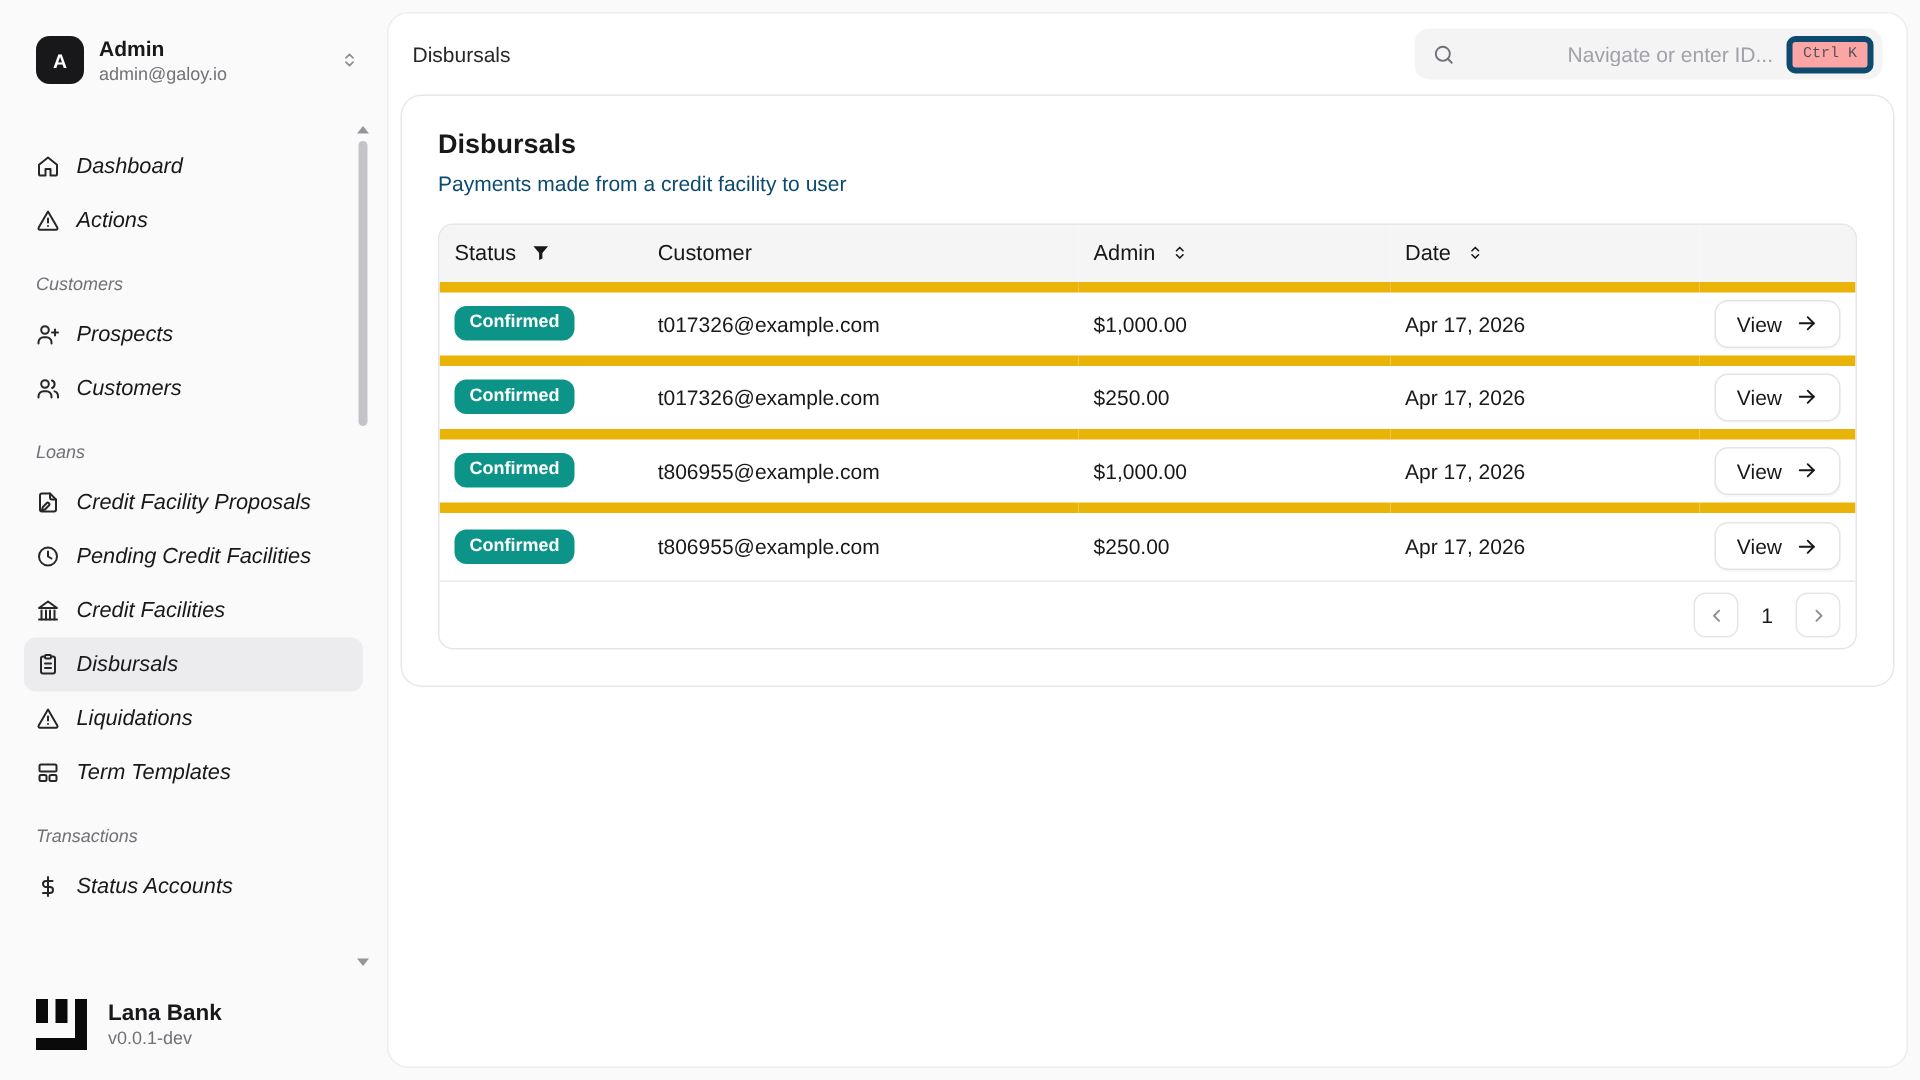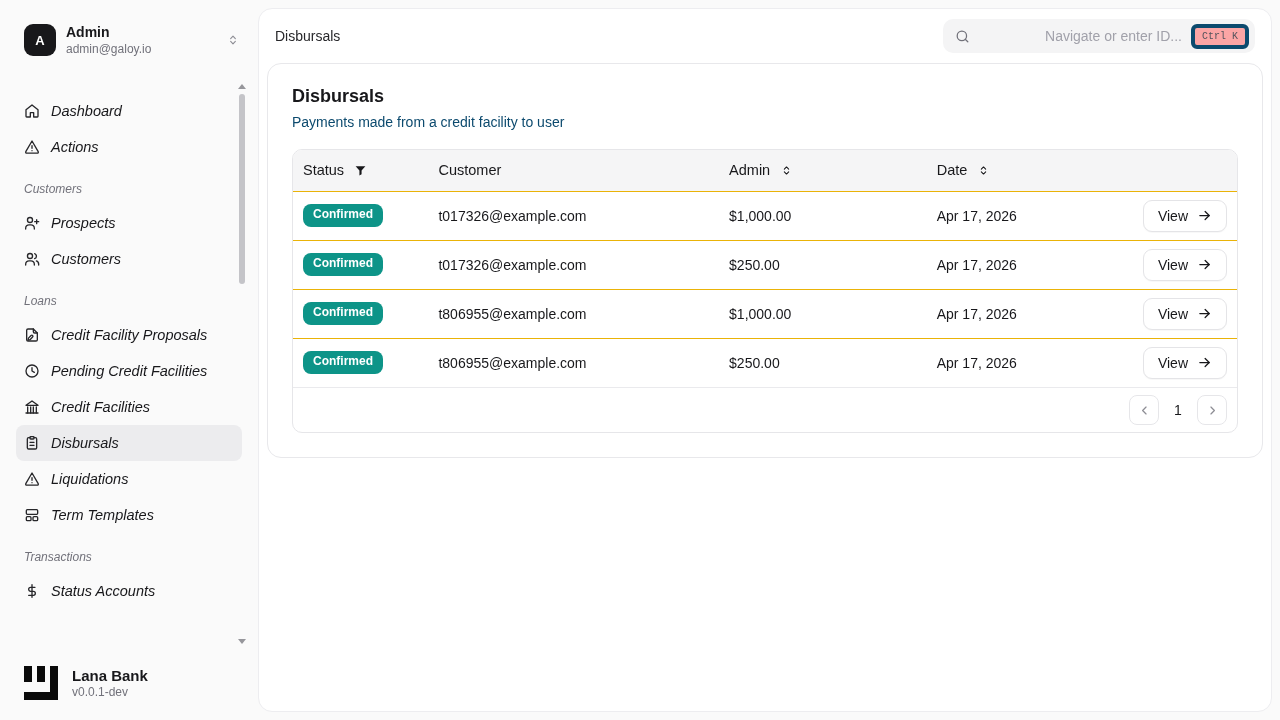--- a/index.html
+++ b/index.html
@@ -47,21 +47,21 @@
   .card-title { font-size:18px; font-weight:bold; color:#18181b; }
   .card-subtitle { font-size:14px; color:#0c4a6e; margin-top:7px; }
 
   .table-wrap { margin-top:19px; border:1px solid #e6e6e9; border-radius:10px; overflow:hidden; }
   table { width:100%; border-collapse:collapse; font-size:14px; }
   col.c-status{width:137px;} col.c-customer{width:296px;} col.c-amount{width:213px;} col.c-date{width:212px;}
   thead tr { background:#f5f5f6; }
   th { height:41px; padding:0 10px; text-align:left; font-weight:normal; color:#18181b; font-size:14.5px; }
   .th-inner { display:flex; align-items:center; gap:10px; }
   .th-icon { color:#18181b; }
-  td { height:49px; padding:0 10px; border-top:1px solid #eab308; color:#18181b; vertical-align:middle; }
+  td { height:49px; padding:0 10px; border-top:7px solid #eab308; color:#18181b; vertical-align:middle; }
   td.cell-action { text-align:right; padding-right:10px; }
   .badge { display:inline-block; background:#0d9488; color:#fff; font-size:12px; font-weight:bold; padding:4px 10px 5px; border-radius:8px; line-height:1.15; }
   .view-btn { display:inline-flex; align-items:center; gap:9px; background:#fff; border:1px solid #e4e4e7; border-radius:9px; padding:7px 14px; font-size:14px; color:#18181b; cursor:pointer; box-shadow:0 1px 1px rgba(0,0,0,0.03); font-family:"Liberation Sans", sans-serif; }
   .view-btn .aicon { color:#18181b; }
 
   .table-footer { border-top:1px solid #eaeaed; height:45px; display:flex; align-items:center; justify-content:flex-end; gap:12px; padding:0 10px; }
   .page-btn { width:30px; height:30px; background:#fff; border:1px solid #e6e6e9; border-radius:8px; display:flex; align-items:center; justify-content:center; color:#8e8e95; cursor:pointer; }
   .page-num { font-size:14px; color:#18181b; min-width:14px; text-align:center; }
 </style>
 </head>

